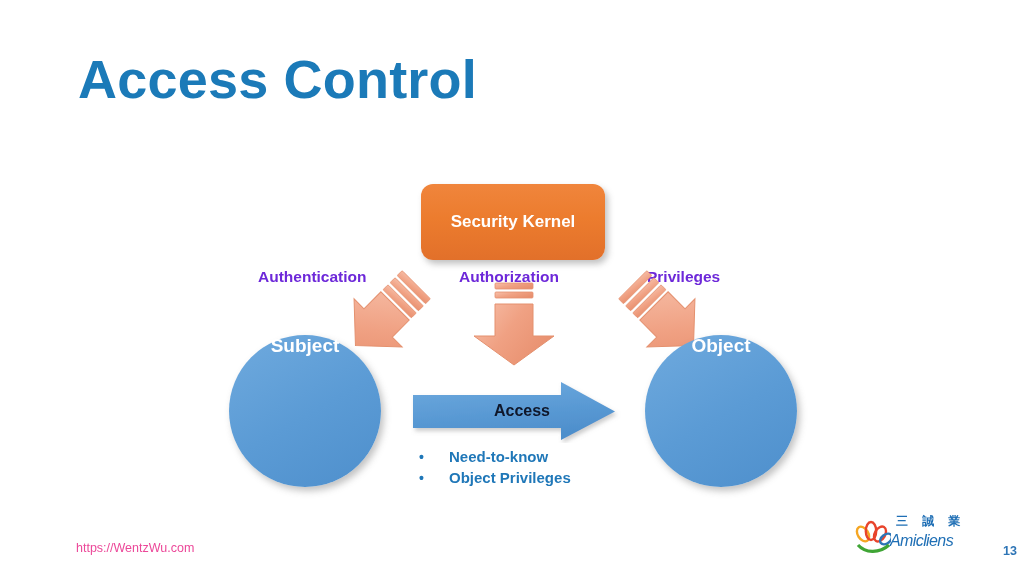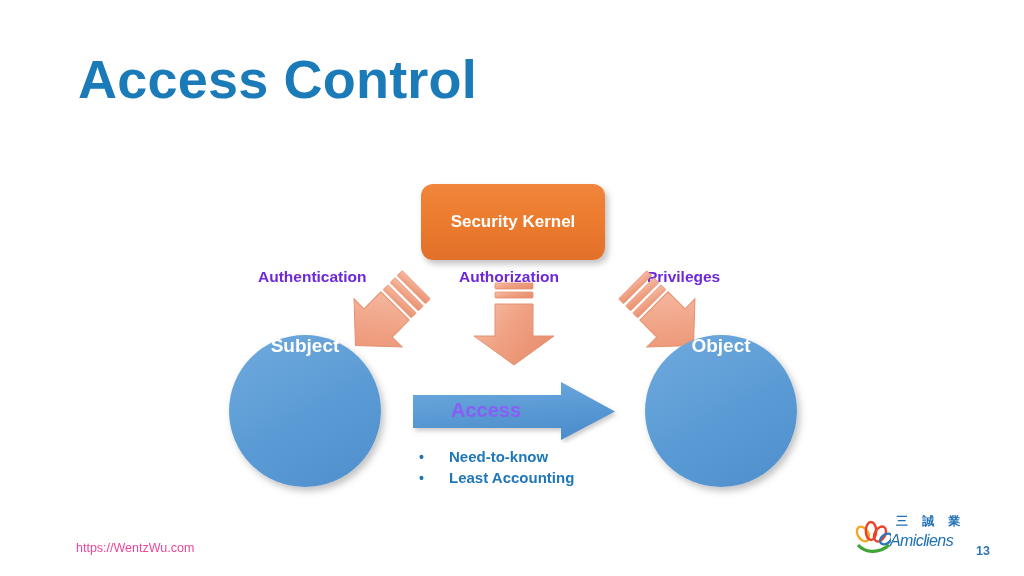--- a/index.html
+++ b/index.html
@@ -89,32 +89,32 @@
   #circle-object  { left: 645px; top: 335px; }
 
   
   #access-arrow {
     position: absolute;
     left: 411px;
     top: 381px;
   }
   #access-arrow-label {
     position: absolute;
-    left: 398px;
+    left: 434px;
     top: 381px;
     width: 206px;
     height: 59px;
     display: flex;
     align-items: center;
     justify-content: center;
     padding-right: 30px;
     box-sizing: border-box;
-    color: #8b5cf6;
-    font-weight: bold;
-    font-size: 20px;
+    color: #0f172a;
+    font-weight: bold;
+    font-size: 16px;
     pointer-events: none;
   }
 
   
   #access-bullets {
     position: absolute;
     left: 419px;
     top: 447px;
     color: #1F77B8;
     font-size: 15px;
@@ -135,21 +135,21 @@
   #footer-url {
     position: absolute;
     left: 76px;
     top: 541px;
     font-size: 12.5px;
     color: #ec4899;
     white-space: nowrap;
   }
   #page-number {
     position: absolute;
-    left: 983px;
+    left: 1010px;
     top: 544px;
     transform: translateX(-50%);
     font-size: 12.5px;
     color: #2E75B6;
     font-weight: bold;
     text-align: right;
   }
   #brand-logo {
     position: absolute;
     left: 855px;
@@ -271,21 +271,21 @@
 </div>
 <div id="access-arrow-label">Access</div>
 
 <div id="access-bullets">
   <div class="bullet-row">
     <span class="bullet-dot">•</span>
     <span>Need-to-know</span>
   </div>
   <div class="bullet-row">
     <span class="bullet-dot">•</span>
-    <span>Least Accounting</span>
+    <span>Object Privileges</span>
   </div>
 </div>
 
 <div id="footer-url">https://WentzWu.com</div>
 
 <div id="brand-logo">
   <svg width="36" height="40" viewBox="0 0 36 40" style="position:absolute;left:0;top:6px;">
     <g fill="none" stroke-width="2.4">
       <ellipse cx="8" cy="16" rx="5.2" ry="8" transform="rotate(-32 8 16)" stroke="#F5A623"></ellipse>
       <ellipse cx="16" cy="13" rx="5.2" ry="9" stroke="#E8442C"></ellipse>

